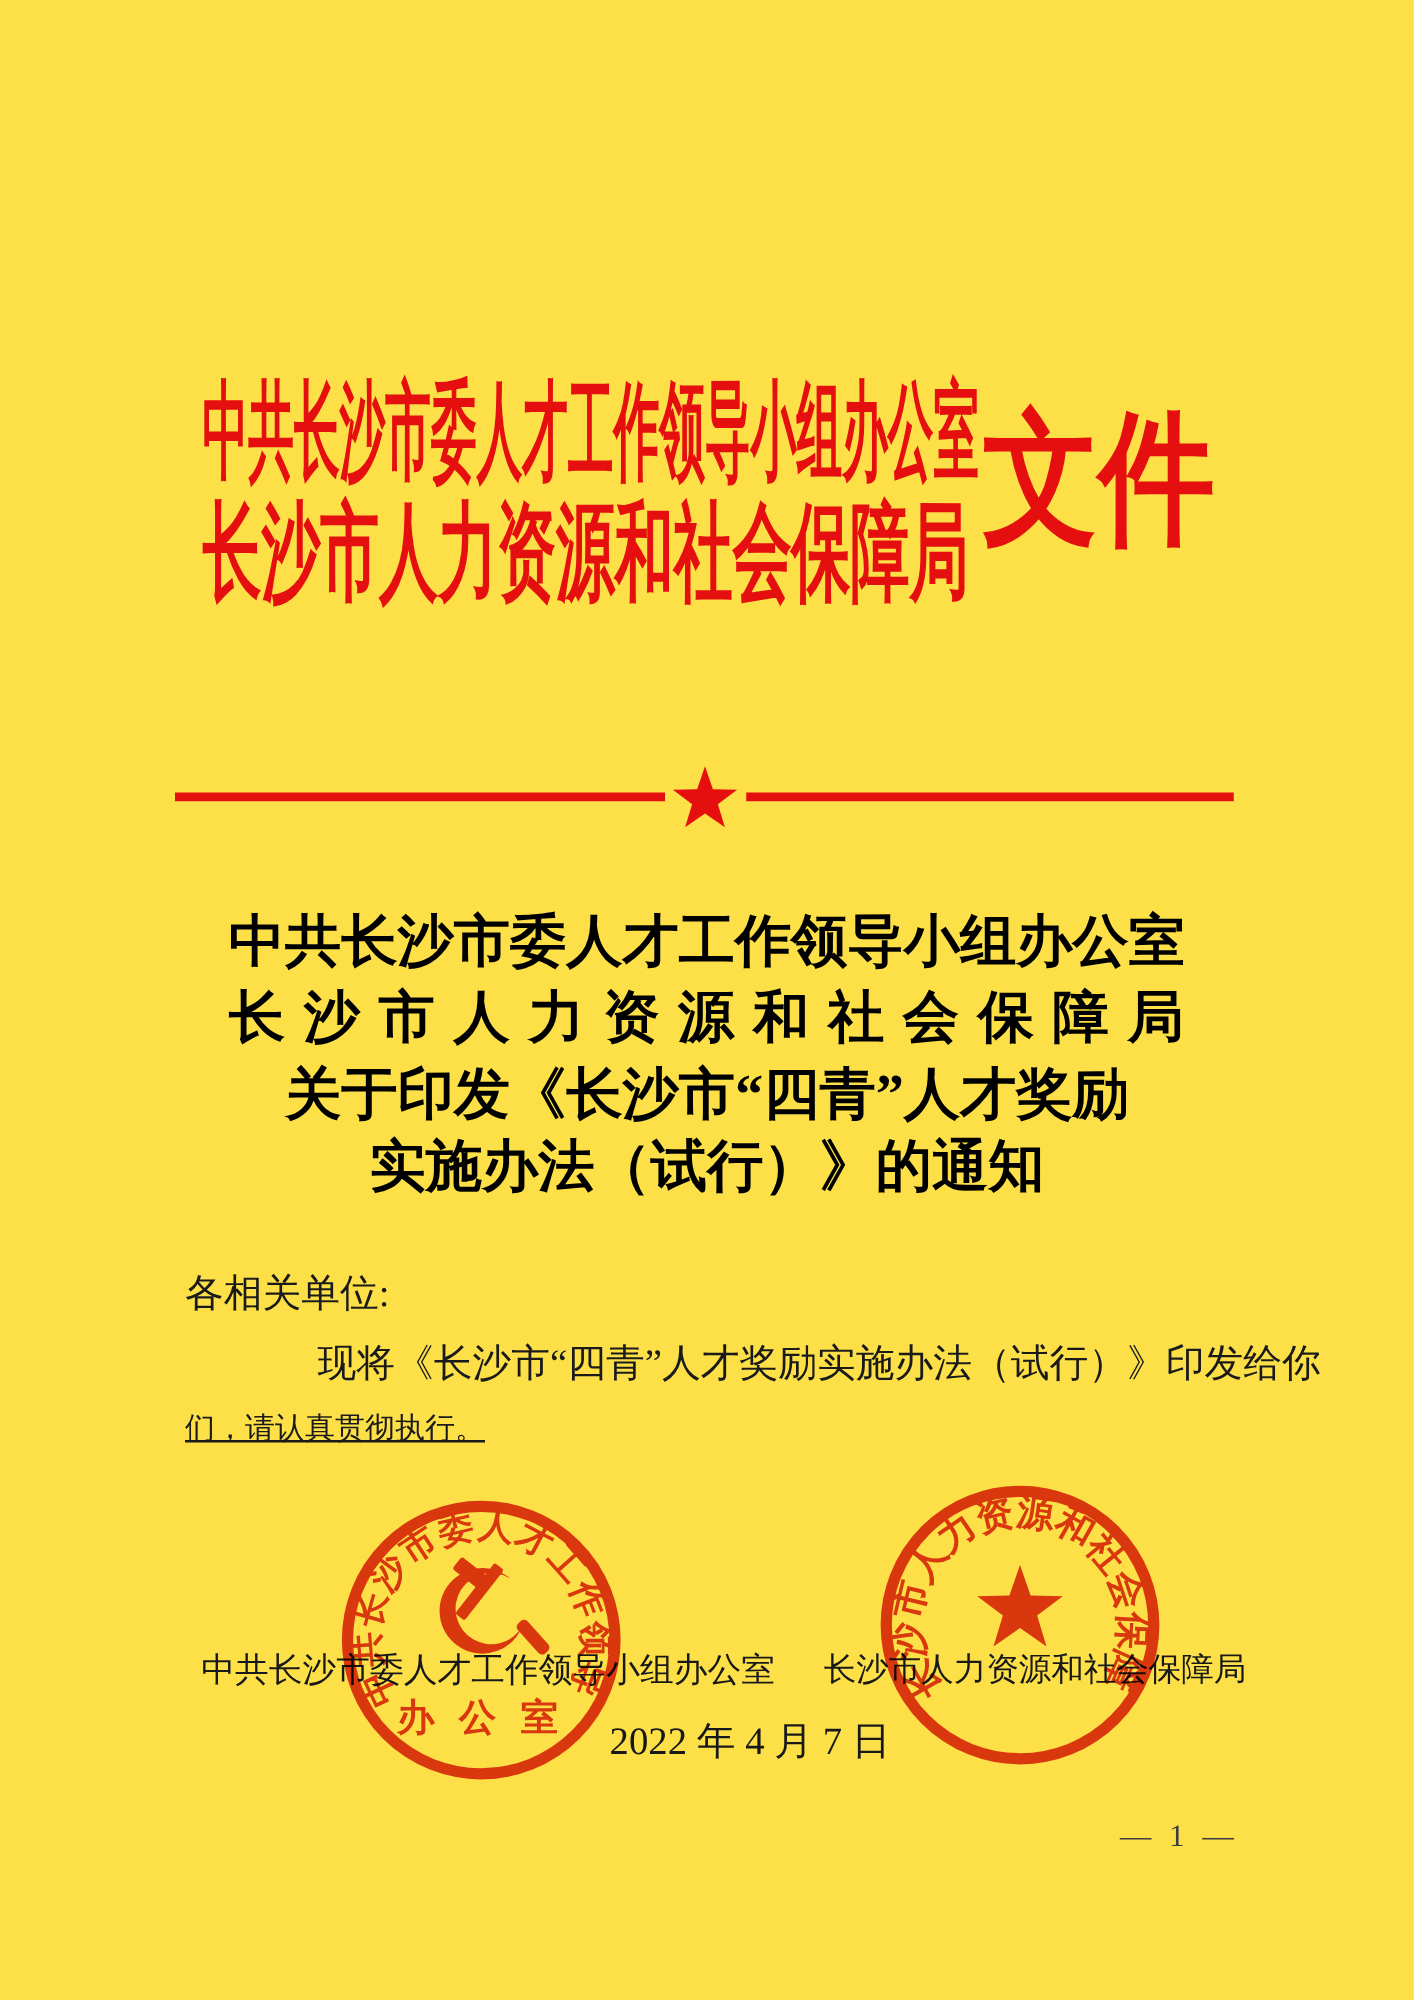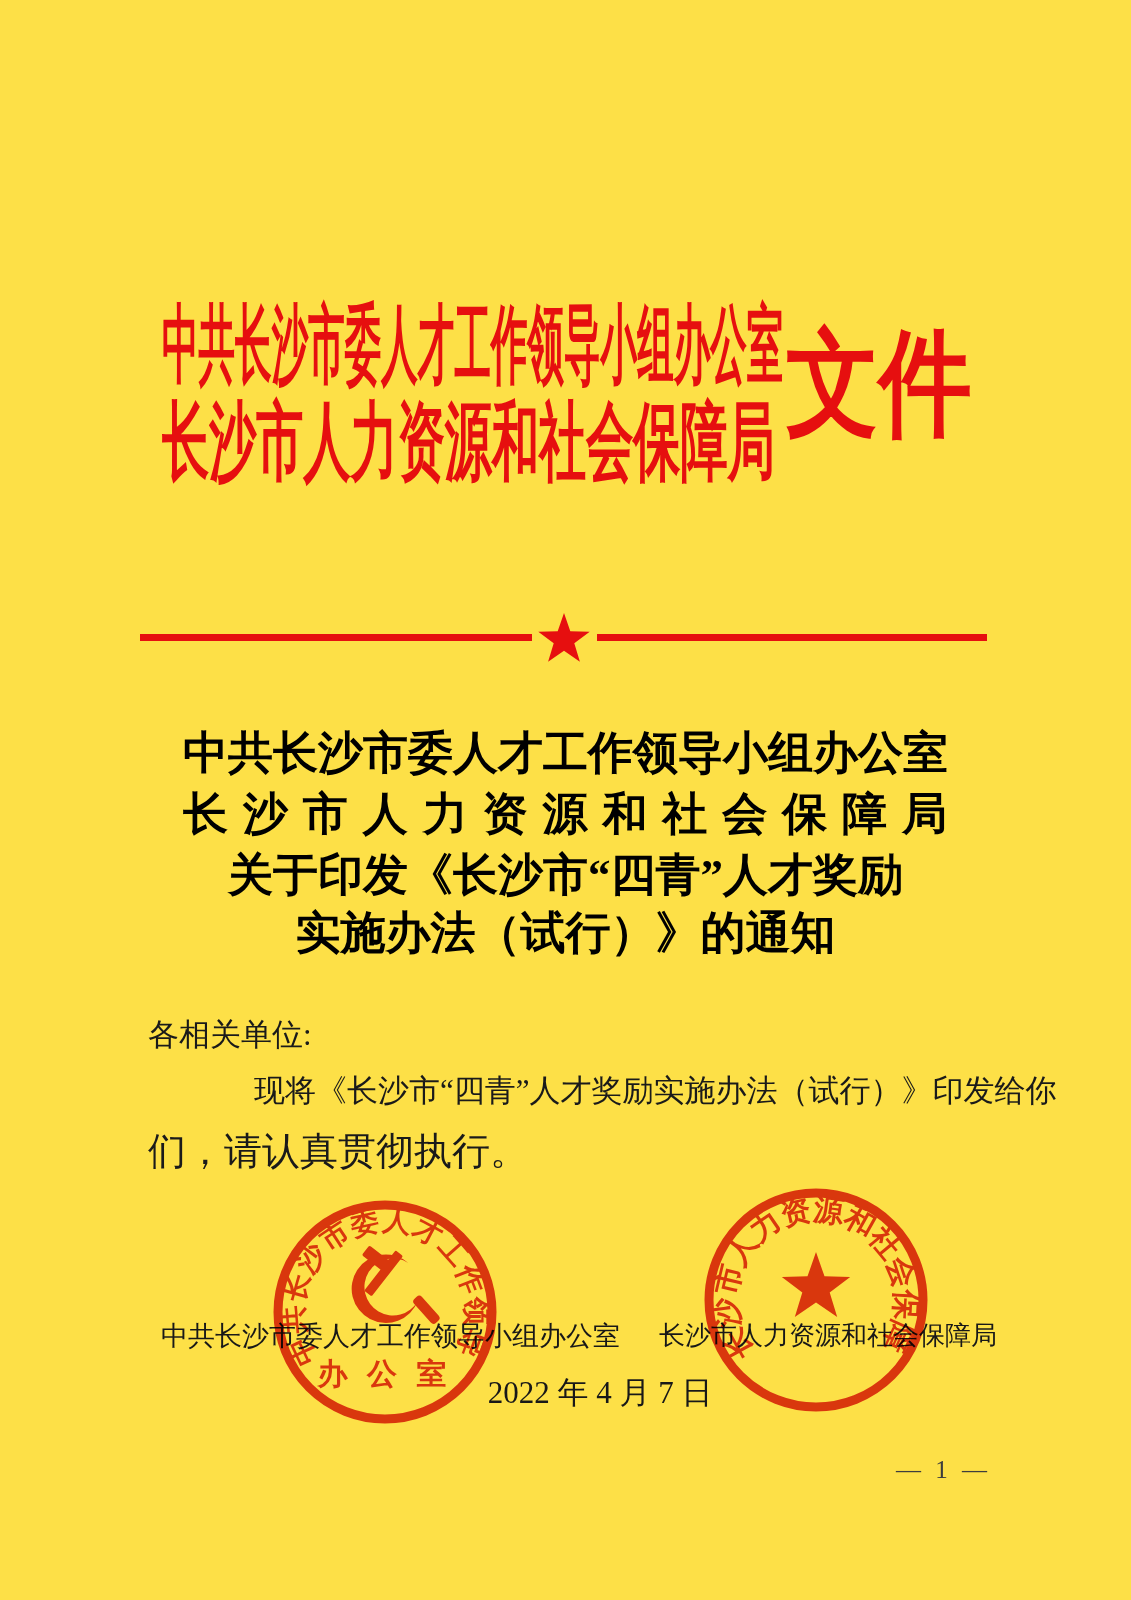--- a/index.html
+++ b/index.html
@@ -30,21 +30,21 @@
     font-size:45px; font-weight:bold; color:#000; line-height:1; white-space:nowrap; }
   .title-l1 { top:731px; }
   .title-l2 { top:792px; left:183px; right:auto; width:764px; white-space:normal;
     text-align:justify; text-align-last:justify; }
   .title-l3 { top:853px; }
   .title-l4 { top:911px; }
   
   .salutation { position:absolute; left:148px; top:1016px; font-size:31px; line-height:1.25; }
   .para-l1 { position:absolute; left:210px; top:1072px; width:772px; font-size:31px;
     line-height:1.25; text-align:justify; text-align-last:justify; white-space:nowrap;margin-left:44px; }
-  .para-l2 { position:absolute; left:148px; top:1128px; font-size:38px; line-height:1.25; }
+  .para-l2 { position:absolute; left:148px; top:1128px; font-size:24px; line-height:1.25;text-decoration:underline; }
   
   .sig { position:absolute; top:1318px; font-size:27px; color:#181818; white-space:nowrap; z-index:2; }
   .sig-left  { left:161px; }
   .sig-right { left:659px; font-size:26px; }
   .sig-date { position:absolute; left:435px; top:1372px; width:330px; text-align:center;
     font-size:31px; color:#181818; z-index:2; }
   .page-number { position:absolute; left:896px; top:1456px; font-size:25px;
     letter-spacing:4px; color:#3d3d3d; white-space:nowrap; }
   
   .seal { position:absolute; width:240px; height:240px; z-index:3;

